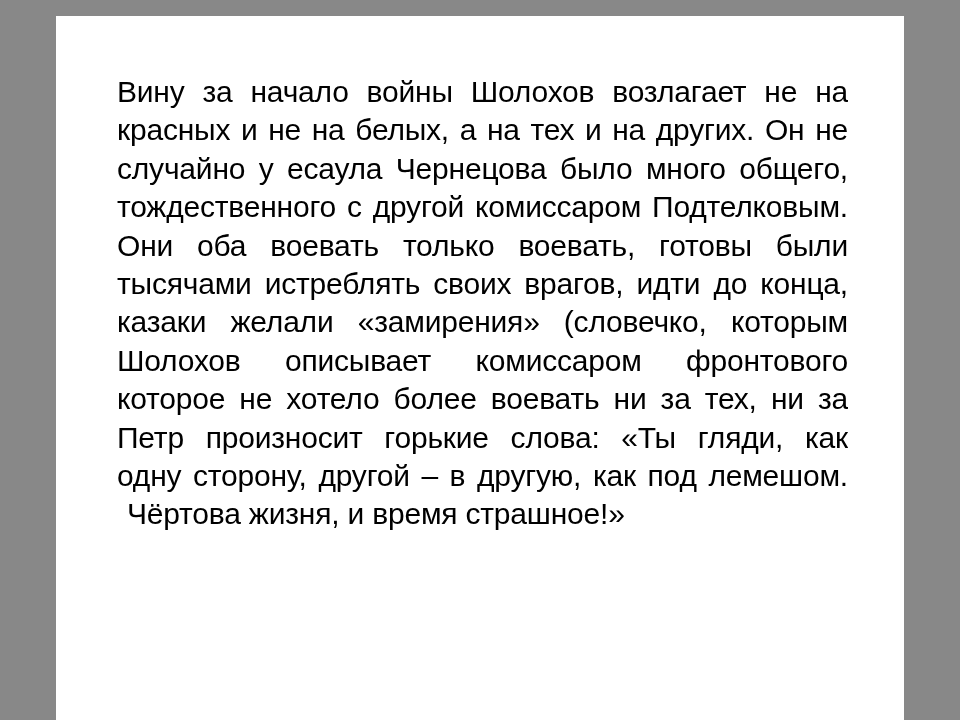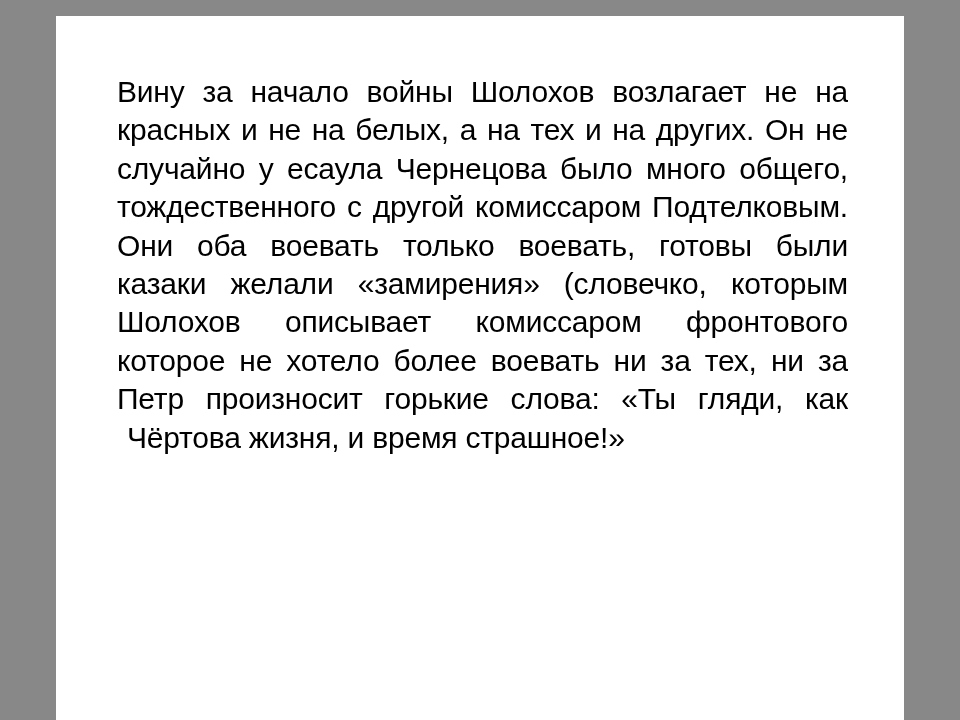--- a/index.html
+++ b/index.html
@@ -42,19 +42,21 @@
 </head>
 <body>
 
 <div class="slide" style="background: rgb(255, 255, 255);">
   <div class="text-block" style="color: rgb(0, 0, 0);">
       <div class="text-line">Вину за начало войны Шолохов возлагает не на</div>
       <div class="text-line">красных и не на белых, а на тех и на других. Он не</div>
       <div class="text-line">случайно у есаула Чернецова  было много общего,</div>
       <div class="text-line">тождественного с другой комиссаром Подтелковым.</div>
       <div class="text-line">Они оба воевать только воевать, готовы были сотнями и</div>
+      <div class="text-line">тысячами истреблять своих врагов, идти до конца,</div>
       <div class="text-line">казаки желали «замирения» (словечко, которым</div>
       <div class="text-line">Шолохов описывает комиссаром фронтового казачества,</div>
       <div class="text-line">которое не хотело более воевать ни за тех, ни за</div>
       <div class="text-line">Петр произносит горькие слова: «Ты гляди, как народ</div>
+      <div class="text-line">одну сторону, другой – в другую, как под лемешом.</div>
       <div class="text-line last">Чёртова жизня,  и время страшное!»</div>
     </div>
 </div>
 
 </body></html>

